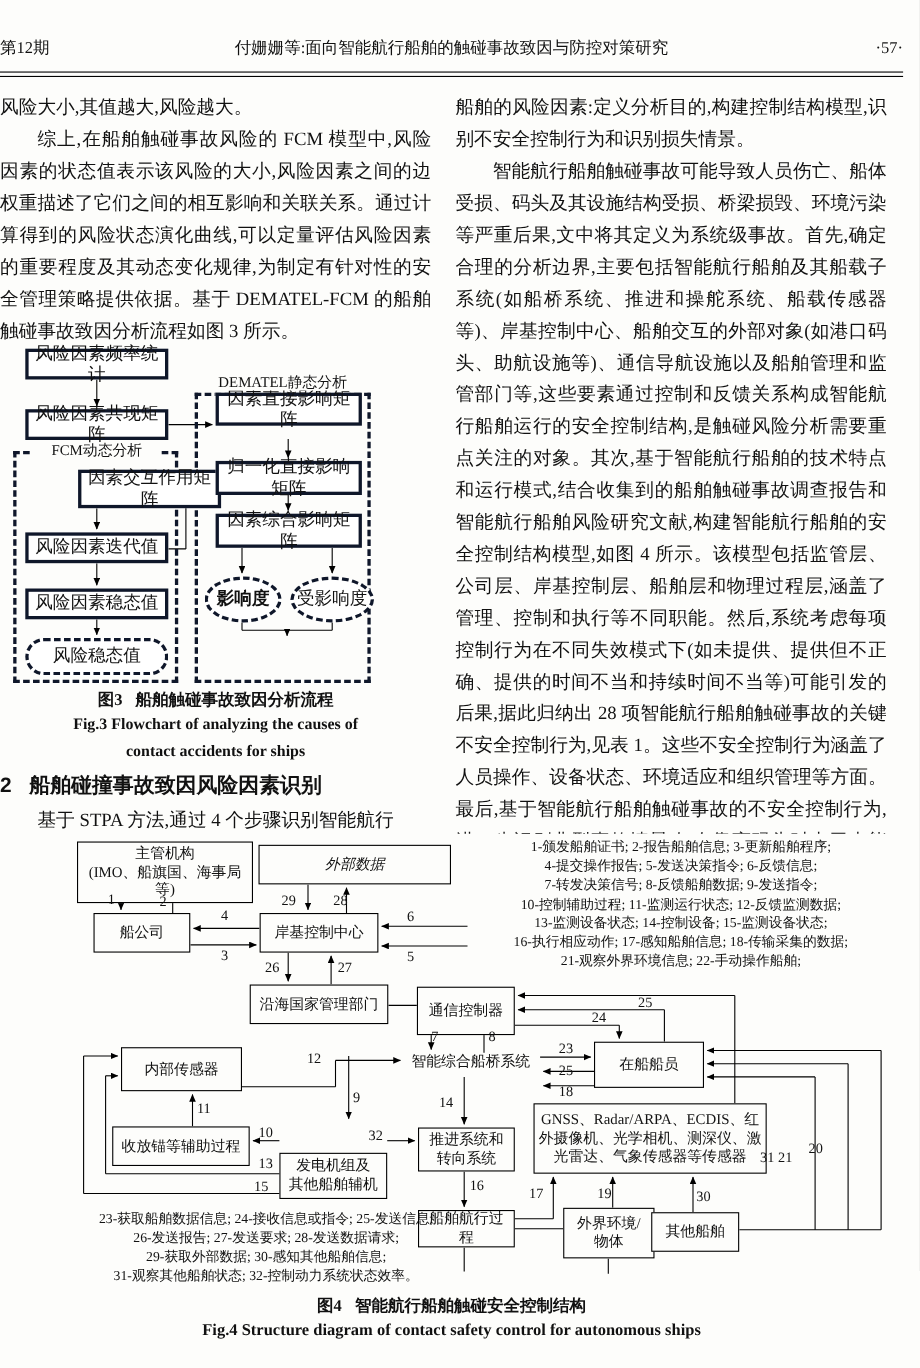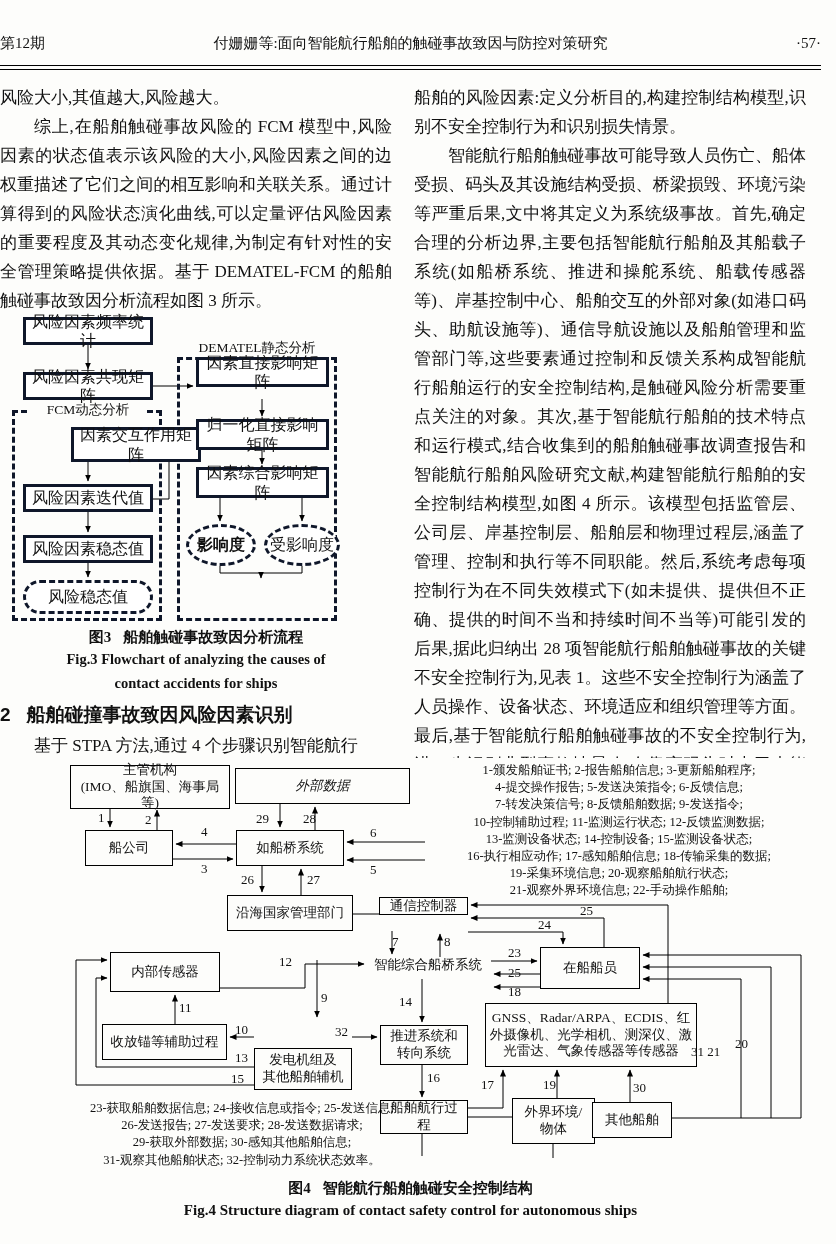--- a/index.html
+++ b/index.html
@@ -181,27 +181,27 @@
         <line x1="806" y1="195" x2="648" y2="195" marker-end="url(#ah4)"></line>
         <line x1="776" y1="358" x2="776" y2="207"></line>
         <line x1="776" y1="207" x2="648" y2="207" marker-end="url(#ah4)"></line>
         <line x1="746" y1="358" x2="746" y2="219"></line>
         <line x1="746" y1="219" x2="648" y2="219" marker-end="url(#ah4)"></line>
         <line x1="558" y1="384" x2="558" y2="398"></line>
         <line x1="427" y1="374" x2="427" y2="396"></line>
       </g>
     </svg>
 
-    <div class="f4b" style="left:75px;top:5px;width:160px;height:44px;">主管机构
+    <div class="f4b" style="left:75px;top:5px;width:160px;height:56px;">主管机构
 (IMO、船旗国、海事局等)</div>
     <div class="f4b" style="left:240px;top:8px;width:175px;height:36px;font-style:italic;">外部数据</div>
     <div class="f4b" style="left:90px;top:70px;width:88px;height:36px;">船公司</div>
-    <div class="f4b" style="left:241px;top:70px;width:108px;height:36px;">如船桥系统</div>
+    <div class="f4b" style="left:241px;top:70px;width:108px;height:36px;">岸基控制中心</div>
     <div class="f4b" style="left:232px;top:135px;width:126px;height:36px;">沿海国家管理部门</div>
-    <div class="f4b" style="left:384px;top:137px;width:89px;height:18px;">通信控制器</div>
+    <div class="f4b" style="left:384px;top:137px;width:89px;height:44px;">通信控制器</div>
     <div class="f4b" style="left:115px;top:192px;width:110px;height:40px;">内部传感器</div>
     <div class="f4t" style="left:372px;top:197px;width:122px;">智能综合船桥系统</div>
     <div class="f4b" style="left:545px;top:187px;width:100px;height:42px;">在船船员</div>
     <div class="f4b" style="left:107px;top:264px;width:125px;height:36px;">收放锚等辅助过程</div>
     <div class="f4b" style="left:259px;top:260px;width:98px;height:42px;margin-top:28px;">发电机组及
 其他船舶辅机</div>
     <div class="f4b" style="left:385px;top:265px;width:88px;height:40px;">推进系统和
 转向系统</div>
     <div class="f4b" style="left:490px;top:243px;width:212px;height:64px;">GNSS、Radar/ARPA、ECDIS、红外摄像机、光学相机、测深仪、激光雷达、气象传感器等传感器</div>
     <div class="f4b" style="left:385px;top:340px;width:88px;height:34px;">船舶航行过程</div>
@@ -209,21 +209,20 @@
 物体</div>
     <div class="f4b" style="left:597px;top:342px;width:80px;height:36px;">其他船舶</div>
 
     <div class="f4legend" id="f4ltop" style="left:428px;top:2px;width:392px;">
         <div>1-颁发船舶证书; 2-报告船舶信息; 3-更新船舶程序;</div>
         <div>4-提交操作报告; 5-发送决策指令; 6-反馈信息;</div>
         <div>7-转发决策信号; 8-反馈船舶数据; 9-发送指令;</div>
         <div>10-控制辅助过程; 11-监测运行状态; 12-反馈监测数据;</div>
         <div>13-监测设备状态; 14-控制设备; 15-监测设备状态;</div>
         <div>16-执行相应动作; 17-感知船舶信息; 18-传输采集的数据;</div>
-        <div>19-采集环境信息; 20-观察船舶航行状态;</div>
         <div>21-观察外界环境信息; 22-手动操作船舶;</div>
       </div>
     <div class="f4legend" id="f4lbot" style="left:52px;top:340px;width:390px;">
         <div>23-获取船舶数据信息; 24-接收信息或指令; 25-发送信息;</div>
         <div>26-发送报告; 27-发送要求; 28-发送数据请求;</div>
         <div>29-获取外部数据; 30-感知其他船舶信息;</div>
         <div>31-观察其他船舶状态; 32-控制动力系统状态效率。</div>
       </div>
 
     <div id="f4nums">

